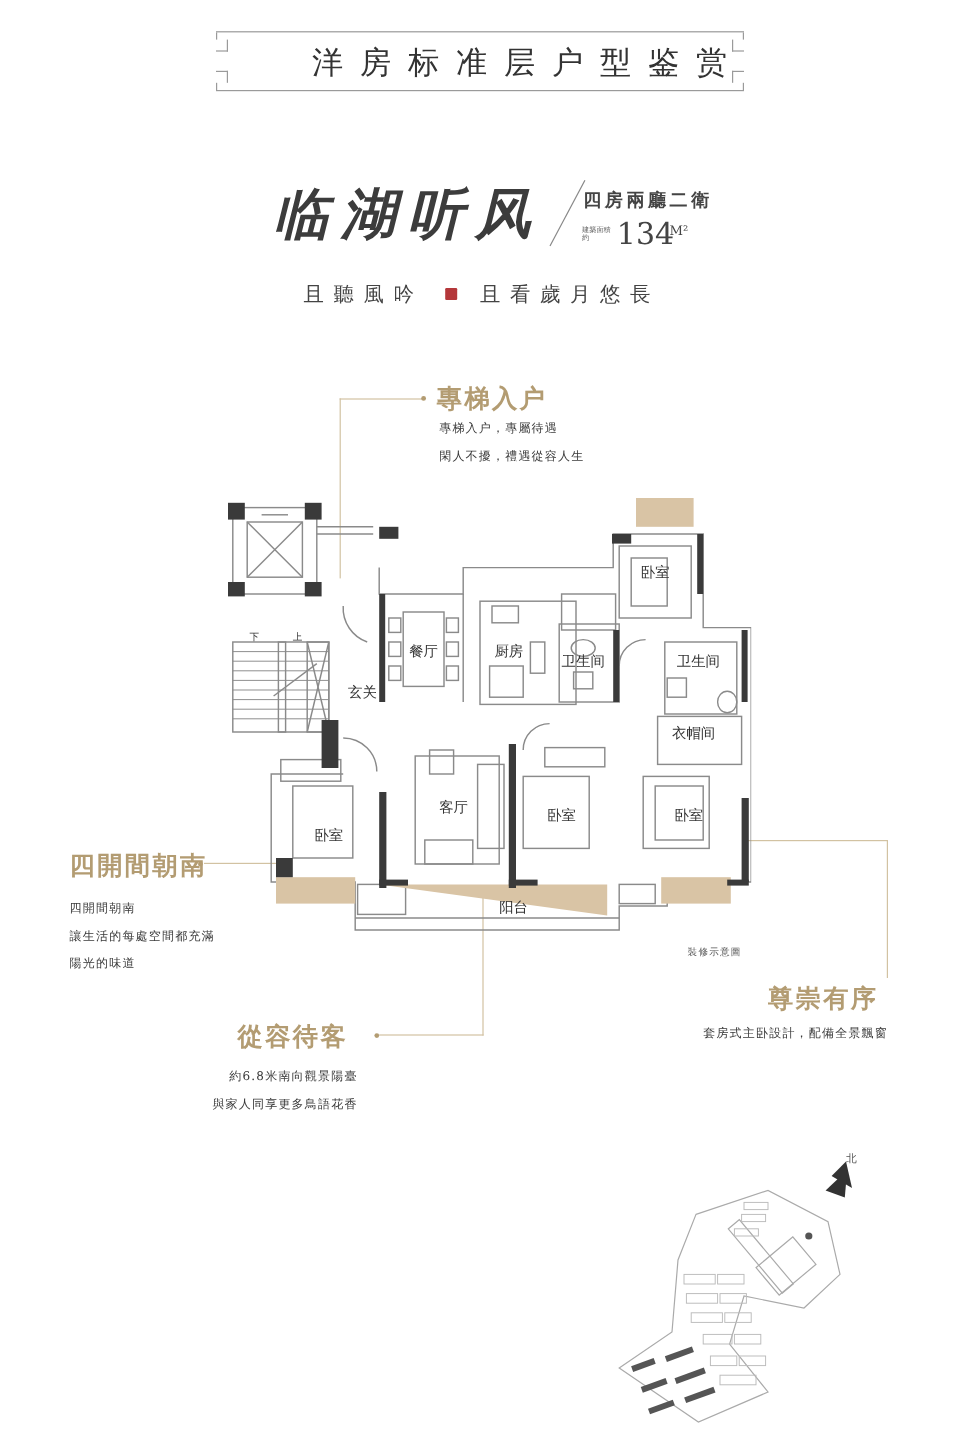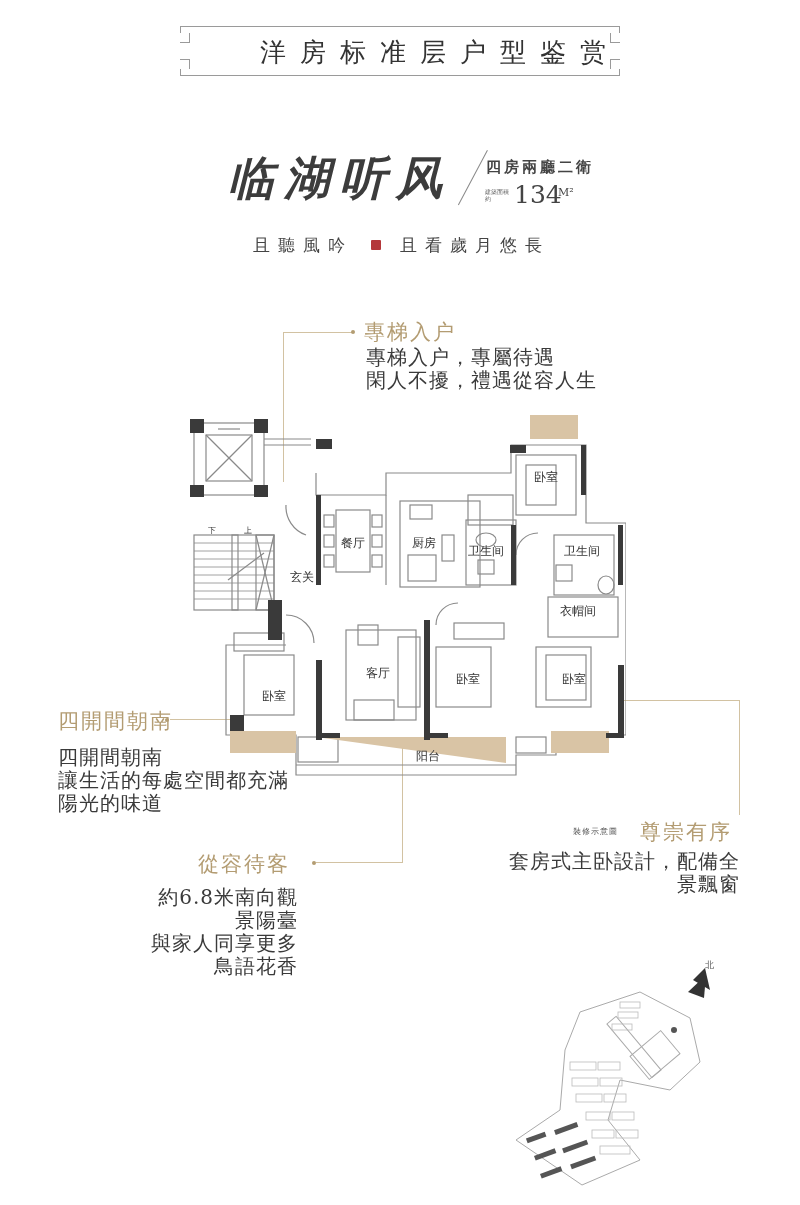--- a/index.html
+++ b/index.html
@@ -27,30 +27,30 @@
   .layout-type { left: 486px; top: 158px; font-size: 15px; letter-spacing: 3px; color: #444; font-weight: bold; }
   .area-label { left: 485px; top: 188px; font-size: 6px; line-height: 7px; color: #666; width: 28px; }
   .area-value { left: 514px; top: 180px; font-size: 25px; color: #444; }
   .area-unit { left: 558px; top: 186px; font-size: 11px; color: #444; }
 
   .subtitle-l { left: 253px; top: 234px; font-size: 17px; letter-spacing: 8px; color: #444; }
   .seal { left: 371px; top: 240px; width: 10px; height: 10px; background: #b4373a; border-radius: 1px; }
   .subtitle-r { left: 400px; top: 234px; font-size: 17px; letter-spacing: 8px; color: #444; }
 
   
-  .callout-head { font-size: 21px; color: #b39c72; letter-spacing: 2px; }
-  .callout-body { font-size: 20px; line-height: 23px; color: #3a3a3a; letter-spacing: 1px; }
+  .callout-head { font-size: 21px; color: #b39c72; letter-spacing: 2px; font-weight: bold; }
+  .callout-body { font-size: 10px; line-height: 23px; color: #3a3a3a; letter-spacing: 1px; }
   .gold-line { background: #d2c2a2; }
   .gold-dot { width: 4px; height: 4px; border-radius: 50%; background: #b39c72; }
 
   
   .plan { left: 186px; top: 415px; width: 440px; height: 370px; }
   .plan svg { width: 100%; height: 100%; }
   .room-label { font-family: "DejaVu Sans", "Liberation Sans", sans-serif; font-size: 12px; fill: #333; }
-  .note { left: 573px; top: 788px; font-size: 8px; color: #555; letter-spacing: 1px; margin-top: 38px; }
+  .note { left: 573px; top: 788px; font-size: 8px; color: #555; letter-spacing: 1px; }
 
   .site-map { left: 500px; top: 940px; width: 250px; height: 250px; }
 </style>
 </head>
 <body>
 
 <div class="abs banner">
   <span class="side-l"></span>
   <span class="side-l2"></span>
   <span class="side-r"></span>

